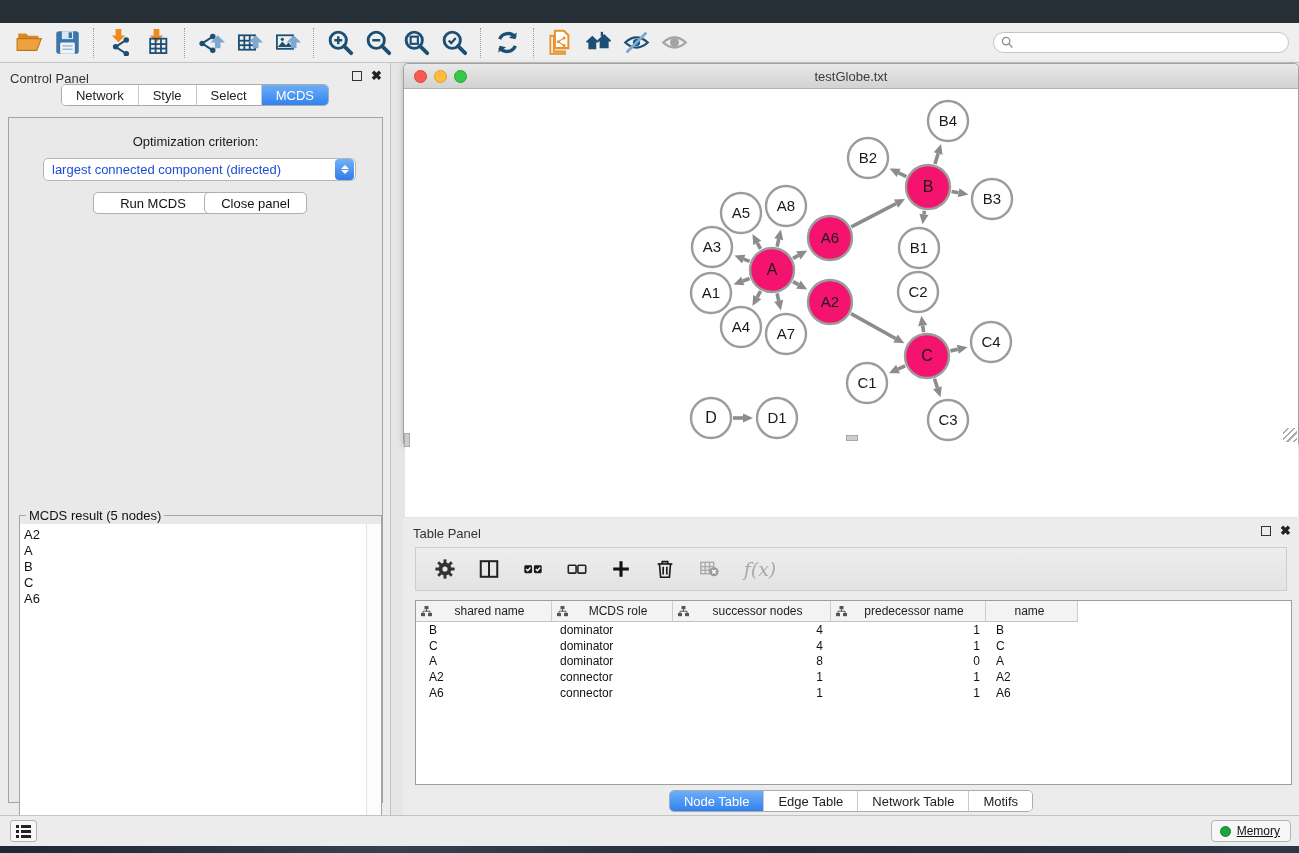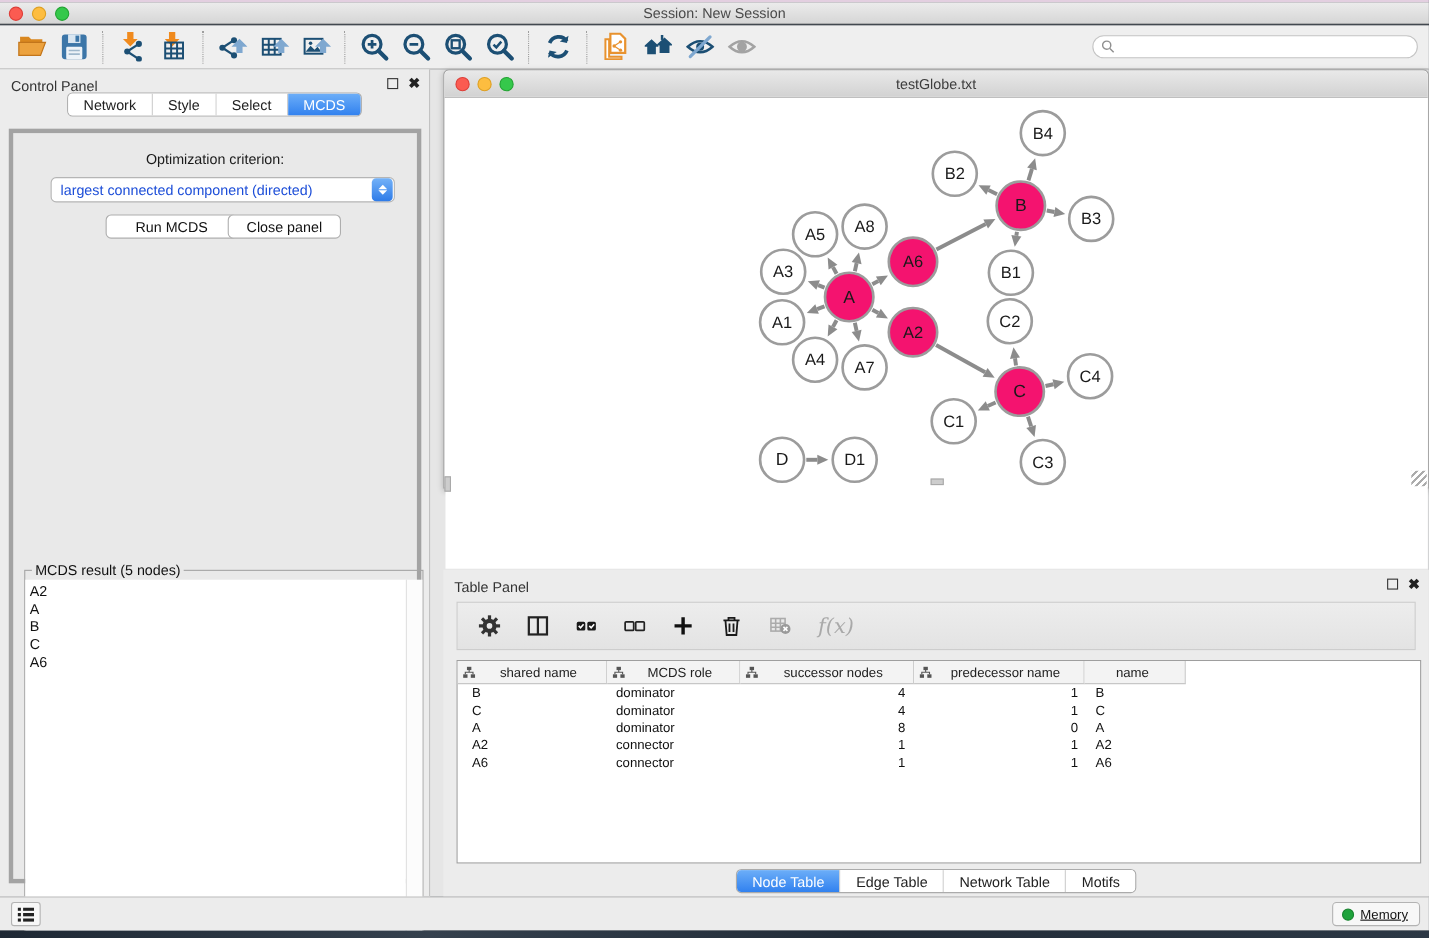--- a/index.html
+++ b/index.html
@@ -45,21 +45,21 @@
 
   .cp-tabs { position:absolute; left:0; right:0; top:21px; display:flex; justify-content:center; }
   .seg { display:flex; border:1px solid #ABABAB; border-radius:5px; overflow:hidden;
     background:#FFF; height:22px; }
   .seg .seg-item { padding:0 14px; font-size:13px; color:#222; background:#FFF;
     border-right:1px solid #C9C9C9; display:flex; align-items:center; cursor:pointer; }
   .seg .seg-item:last-child { border-right:none; }
   .seg .seg-item.active { background:linear-gradient(#6CAEF8,#3181EF); color:#FFF; }
 
   .cp-body { position:absolute; left:8px; top:54px; width:375px; height:686px;
-    background:#E9E9E9; border:4px solid #a3a3a3; }
+    background:#E9E9E9; border:1px solid #a3a3a3; }
   .opt-label { position:absolute; left:0; right:0; top:16px; text-align:center;
     font-size:13px; color:#1A1A1A; }
   .dropdown { position:absolute; left:34px; top:40px; width:313px; height:23px;
     background:#FFF; border:1px solid #B5B5B5; border-radius:5px; display:flex;
     align-items:center; cursor:pointer; }
   .dropdown .dd-text { flex:1; font-size:13px; color:#1d4ed8; padding-left:8px;
     white-space:nowrap; overflow:hidden; }
   .dd-stepper { width:19px; height:21px; margin-right:1px; border-radius:4px;
     background:linear-gradient(#74B2F8,#2E7BE8); display:flex; flex-direction:column;
     align-items:center; justify-content:center; gap:1px; }
@@ -136,28 +136,20 @@
     font-family:"Liberation Sans", sans-serif;text-decoration:underline; }
   .mem-dot { width:11px; height:11px; border-radius:50%; background:#1FA33C; border:1px solid #18842F; }
   .desktop-strip { position:absolute; left:0; top:846px; width:1299px; height:7px;
     background:linear-gradient(90deg,#1E2834,#35414E 30%,#222C38 60%,#2C3845); }
 </style>
 </head>
 <body>
 
 <div id="app">
 
-  <div class="titlebar">
-    <div class="lights">
-      <div class="light red"></div>
-      <div class="light yellow"></div>
-      <div class="light green"></div>
-    </div>
-    <div class="title">Session: New Session</div>
-  </div>
 
   <div class="toolbar">
     <div id="toolbar-groups" style="display:flex;align-items:center;">
         <button class="tb-btn" style="opacity: 1;">
           <svg viewBox="0 0 24 24">
             <path d="M2 4h7l2 2h9v3H2z" fill="#D9871F"></path>
             <path d="M1 8.5h21.5L18.5 19H1z" fill="#ECA23E" stroke="#C2751B" stroke-width="1"></path>
           </svg>
         </button>
         <button class="tb-btn" style="opacity: 1;">

